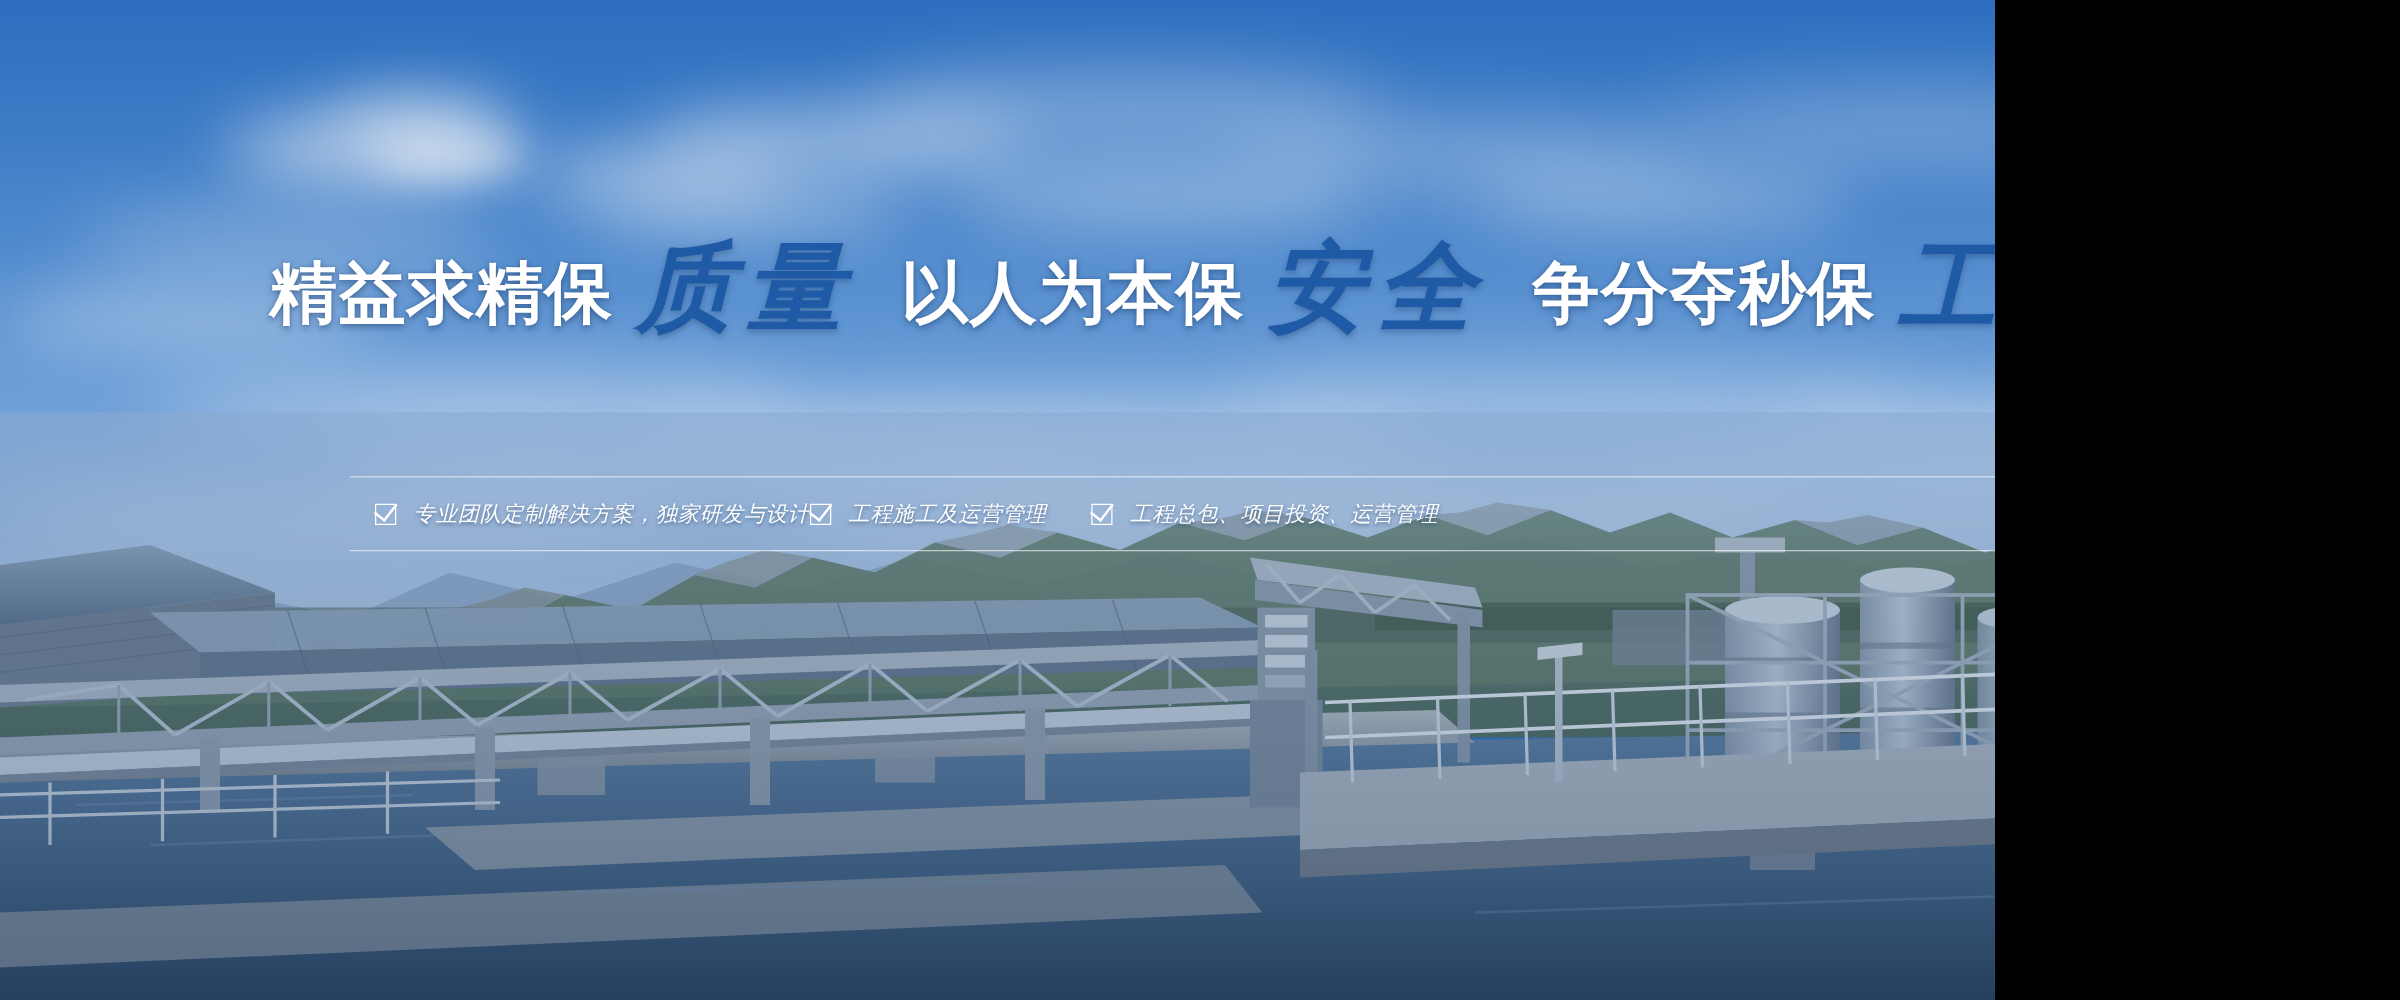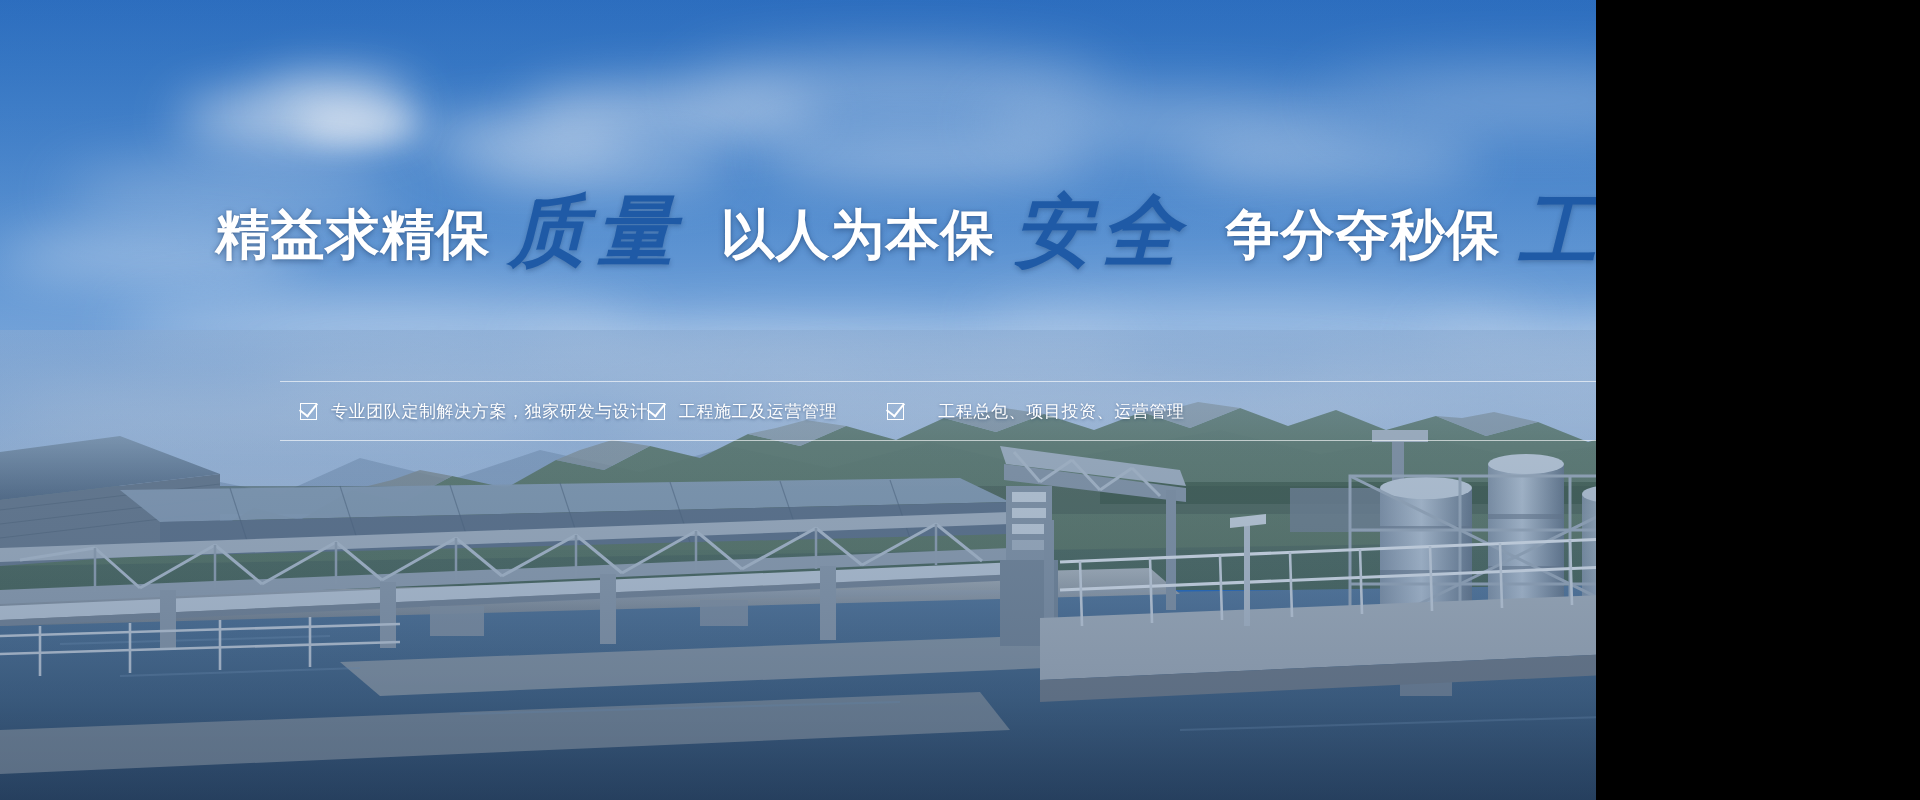--- a/index.html
+++ b/index.html
@@ -93,41 +93,42 @@
     display:flex;align-items:center;
     padding-left:16px;
     box-sizing:border-box;
   }
   .feat{
     display:flex;align-items:center;
     white-space:nowrap;
   }
   .feat-1{margin-left:4px;}
   .feat-2{}
-  .feat-3{margin-left:50px;gap:20px;}
+  .feat-3{margin-left:36px;}
 
   .check-box{
     width:17px;height:17px;
     border:1.6px solid #ffffff;
     position:relative;
     margin-right:14px;
     flex:0 0 auto;
     box-sizing:border-box;
   }
   .check-box .tick{
     position:absolute;left:2px;top:-5px;
     width:9px;height:15px;
     border-right:2.6px solid #ffffff;
     border-bottom:2.6px solid #ffffff;
     transform:rotate(38deg);
   }
   .feat-label{
     font-family:"DejaVu Sans","Liberation Sans",sans-serif;
     font-size:17px;color:#ffffff;letter-spacing:.6px;
     text-shadow:0 1px 3px rgba(20,50,95,.5);
+    font-style:italic;
   }
 </style>
 </head>
 <body>
 
 <div id="banner">
 
   <div class="sky"></div>
 
   <div>

